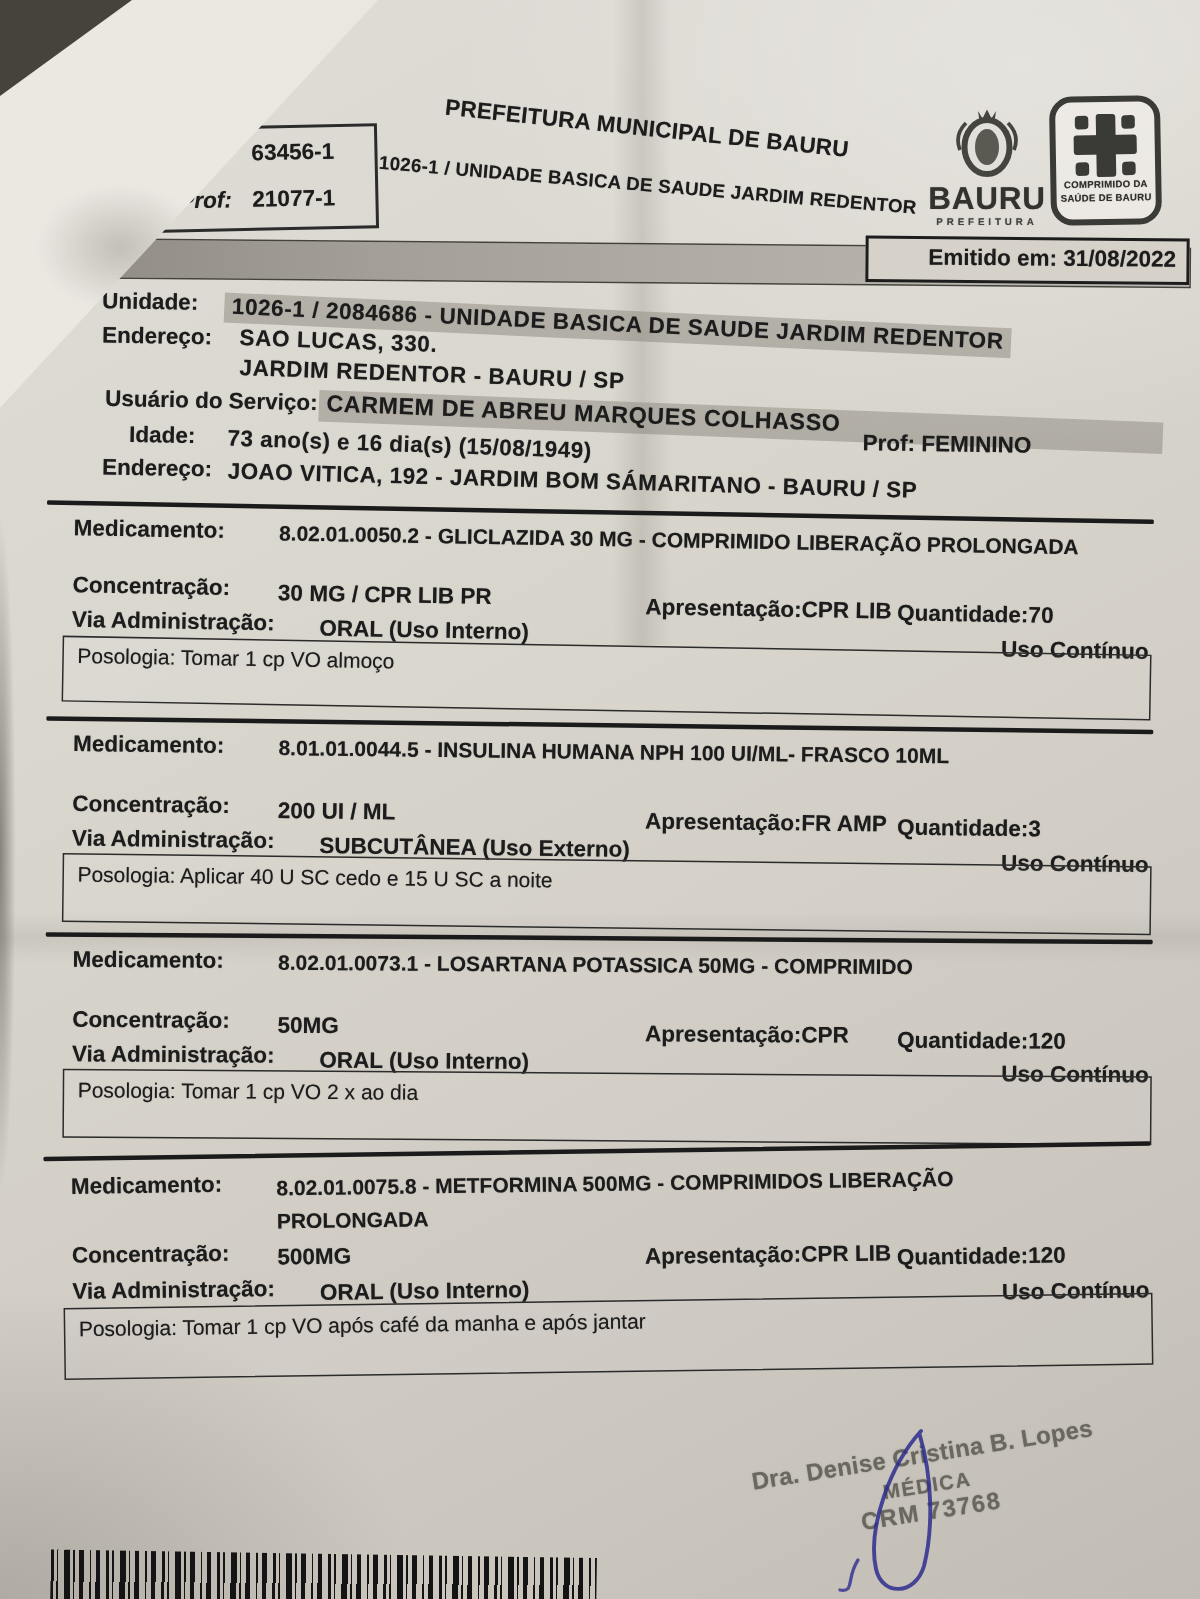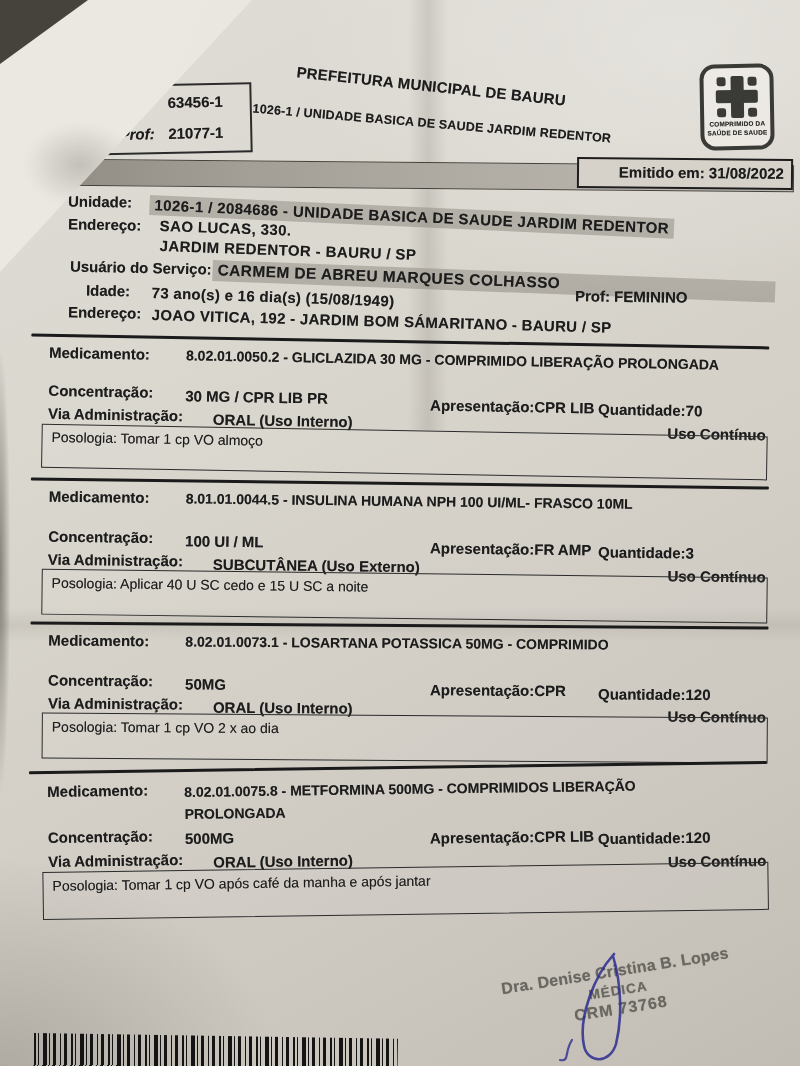--- a/index.html
+++ b/index.html
@@ -82,33 +82,43 @@
     <div class="abs codbox" style="left:76px;top:84px;width:172px;height:66px;transform:rotate(-1.2deg);">
       <div class="abs codlbl fs15" style="left:8px;top:8px;">Cod Pac:</div>
       <div class="abs fs15" style="left:90px;top:8px;font-weight:600;">63456-1</div>
       <div class="abs codlbl fs15" style="left:8px;top:39px;">Cod Prof:</div>
       <div class="abs fs15" style="left:90px;top:39px;font-weight:600;">21077-1</div>
     </div>
 
     <div class="abs b fs15" style="left:296px;top:78px;width:280px;transform:rotate(6deg);letter-spacing:.2px;">PREFEITURA MUNICIPAL DE BAURU</div>
     <div class="abs b" style="left:252px;top:117px;width:370px;font-size:12.5px;transform:rotate(4.8deg);letter-spacing:.2px;">1026-1 / UNIDADE BASICA DE SAUDE JARDIM REDENTOR</div>
 
+    <div class="abs citylogo">
+      <svg width="52" height="52" viewBox="0 0 52 52" style="display:block;margin:0 auto;">
+        <polygon points="20,4 23,9 26,3 29,9 32,4 31,11 21,11" fill="#45453f"></polygon>
+        <ellipse cx="26" cy="28" rx="15" ry="18" fill="none" stroke="#45453f" stroke-width="4"></ellipse>
+        <ellipse cx="26" cy="28" rx="8" ry="12" fill="#5a5a52"></ellipse>
+        <path d="M8,30 Q4,20 12,12 M44,30 Q48,20 40,12" fill="none" stroke="#45453f" stroke-width="2.5"></path>
+      </svg>
+      <div class="cityname">BAURU</div>
+      <div class="citysub">PREFEITURA</div>
+    </div>
 
     <div class="abs healthlogo">
       <div>
         <div class="crossbar" style="left:12px;top:22px;width:42px;height:13px;"></div>
         <div class="crossbar" style="left:26.5px;top:8px;width:13px;height:42px;"></div>
         <div class="cdot" style="left:13px;top:9px;"></div>
         <div class="cdot" style="left:44px;top:9px;"></div>
         <div class="cdot" style="left:13px;top:40px;"></div>
         <div class="cdot" style="left:44px;top:40px;"></div>
       </div>
       <div class="healthtxt">
         <div>COMPRIMIDO DA</div>
-        <div>SAÚDE DE SAUDE</div>
+        <div>SAÚDE DE BAURU</div>
       </div>
     </div>
 
     <div class="abs greybar" style="left:66px;top:162px;width:726px;height:25px;transform:rotate(.5deg);"></div>
     <div class="abs emitbox" style="left:577px;top:158px;width:216px;height:31px;transform:rotate(.5deg);">Emitido em: 31/08/2022</div>
 
     <div class="abs b fs15" style="left:68px;top:193px;transform:rotate(1deg);">Unidade:</div>
     <div class="abs b hl" style="left:150px;top:195px;font-size:15px;letter-spacing:.4px;transform:rotate(2.6deg);transform-origin:left top;">1026-1 / 2084686 - UNIDADE BASICA DE SAUDE JARDIM REDENTOR</div>
     <div class="abs b fs15" style="left:68px;top:216px;transform:rotate(1deg);">Endereço:</div>
     <div class="abs b fs15" style="left:160px;top:217px;letter-spacing:.4px;transform:rotate(2deg);transform-origin:left top;">SAO LUCAS, 330.</div>
@@ -142,21 +152,21 @@
       <div class="abs b fs15 uso" style="left:598px;top:80px;">Uso Contínuo</div>
       <div class="abs posbox" style="left:42px;top:90px;width:724px;height:42px;"></div>
       <div class="abs fs14" style="left:52px;top:95px;">Posologia: Tomar 1 cp VO almoço</div>
     </div>
 
     <div class="abs medblock" style="top:480px;transform:rotate(.7deg);">
       <div class="abs sepline" style="left:30px;top:2px;width:738px;"></div>
       <div class="abs b fs15" style="left:48px;top:12px;">Medicamento:</div>
       <div class="abs b fs14" style="left:185px;top:13px;width:575px;">8.01.01.0044.5 - INSULINA HUMANA NPH 100 UI/ML- FRASCO  10ML</div>
       <div class="abs b fs15" style="left:48px;top:52px;">Concentração:</div>
-      <div class="abs b fs15" style="left:185px;top:55px;">100 UI / ML</div>
+      <div class="abs b fs15" style="left:185px;top:55px;">200 UI / ML</div>
       <div class="abs fs15 qty-row" style="left:430px;top:59px;">
         <span>Apresentação:</span><span>FR AMP</span>
       </div>
       <div class="abs fs15 qty-row" style="left:598px;top:61px;">
         <span>Quantidade:</span><span>3</span>
       </div>
       <div class="abs b fs15" style="left:48px;top:75px;">Via Administração:</div>
       <div class="abs b fs15" style="left:213px;top:78px;">SUBCUTÂNEA (Uso Externo)</div>
       <div class="abs b fs15 uso" style="left:598px;top:84px;">Uso Contínuo</div>
       <div class="abs posbox" style="left:42px;top:93px;width:724px;height:44px;"></div>

